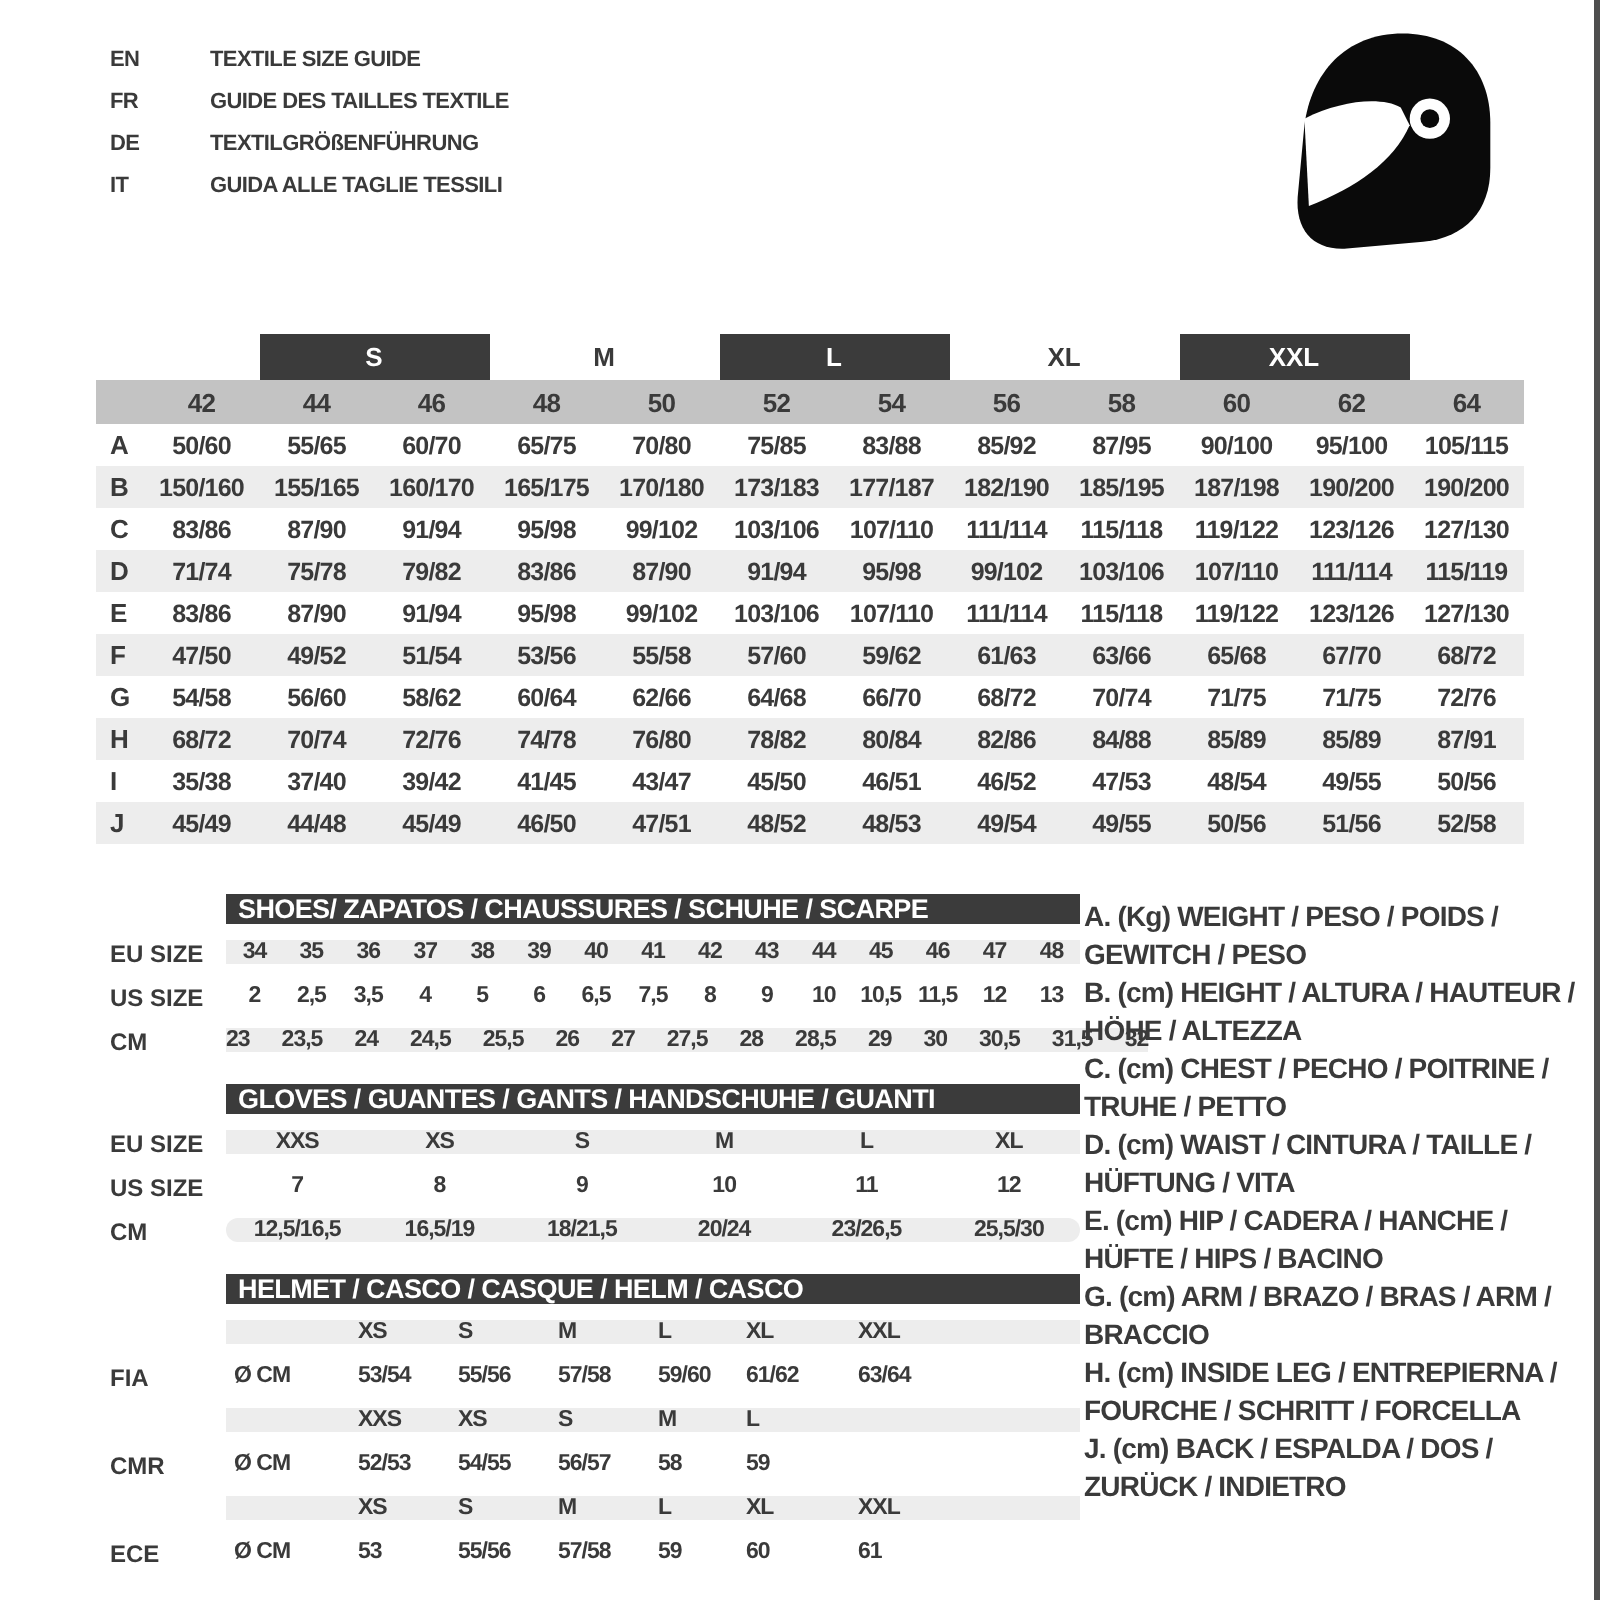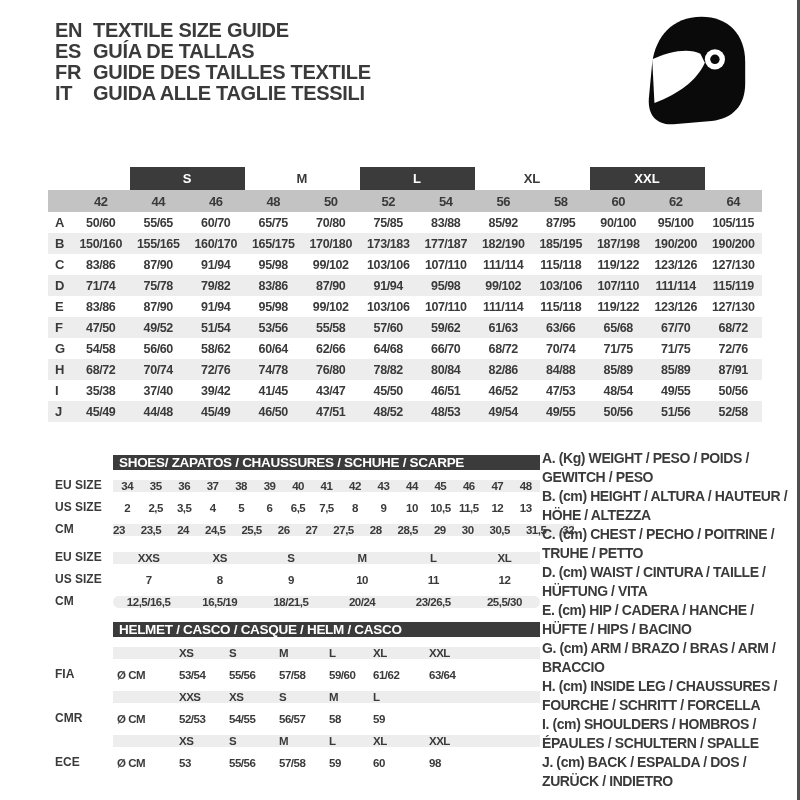--- a/index.html
+++ b/index.html
@@ -7,21 +7,21 @@
   body {
     background:#fff;
     font-family:"Liberation Sans", sans-serif;
     color:var(--text,#3a3a3a);
     overflow:hidden;
   }
   .page { position:relative; width:800px; height:800px; background:#fff; border-right:3px solid #4e4e4e; }
 
   
   .langs { position:absolute; top:20px; left:55px; list-style:none; }
-  .langs li { display:flex; font-size:20px; font-weight:bold; line-height:21px; letter-spacing:-0.3px; }
+  .langs li { display:flex; font-size:11px; font-weight:bold; line-height:21px; letter-spacing:-0.3px;gap:12px; }
   .langs .code { width:38px; flex:0 0 38px; }
   .helmet-svg { position:absolute; top:12px; right:44px; width:112px; height:126px; }
 
   
   .size-table { position:absolute; top:167px; left:48px; width:714px; }
   .grid { display:grid; grid-template-columns:24px repeat(12,1fr); }
   .tabs-row { height:23px; }
   .tab { grid-row:1; display:flex; align-items:center; justify-content:center;
          font-size:13px; font-weight:bold; }
   .tab.filled { background:var(--dark-bar,#3b3b3b); color:#fff; }
@@ -29,21 +29,21 @@
   .data-row { height:21px; align-items:center; }
   #sizeRows .data-row:nth-child(even) { background:var(--stripe-gray,#ededed); }
   .row-label { font-size:13px; font-weight:bold; padding-left:7px; }
   .cell { text-align:center; font-size:12.5px; font-weight:bold; letter-spacing:-0.4px; white-space:nowrap; }
   .cols-row .cell { font-size:13px; }
 
   
   .lower { position:absolute; top:447px; left:55px; right:8px; display:flex; align-items:flex-start; }
   .lower-left { width:485px; flex:0 0 485px; }
   .sub-table { margin-bottom:6px; }
-  .sub-row { display:flex; height:22px; align-items:flex-end; }
+  .sub-row { display:flex; height:22px; align-items:flex-start; }
   .sub-row.title-row { height:23px; }
   .sub-label { width:58px; flex:0 0 58px; font-size:12px; font-weight:bold; display:flex; align-items:center; }
   .title-bar { width:427px; background:var(--dark-bar,#3b3b3b); color:#fff; display:flex; align-items:center;
                padding-left:6px; font-size:13.5px; font-weight:bold; letter-spacing:-0.3px; white-space:nowrap; }
   .sub-area { width:488px; display:grid; align-items:center; }
   .sub-area.shaded { background:var(--stripe-gray,#ededed); }
   .cell.small { font-size:11.5px; letter-spacing:-0.5px; }
   .helmet-grid { grid-template-columns:62px 50px 50px 50px 44px 56px 1fr; }
   .cell.left { text-align:left; padding-left:4px; }
 
@@ -55,26 +55,26 @@
 <body>
 
 <div class="page">
 
   <ul class="langs">
       <li>
         <span class="code">EN</span>
         <span>TEXTILE SIZE GUIDE</span>
       </li>
       <li>
-        <span class="code">ES</span>
-        <span>GUÍA DE TALLAS</span>
+        <span class="code">FR</span>
+        <span>GUIDE DES TAILLES TEXTILE</span>
       </li>
       <li>
-        <span class="code">FR</span>
-        <span>GUIDE DES TAILLES TEXTILE</span>
+        <span class="code">DE</span>
+        <span>TEXTILGRÖßENFÜHRUNG</span>
       </li>
       <li>
         <span class="code">IT</span>
         <span>GUIDA ALLE TAGLIE TESSILI</span>
       </li>
     </ul>
 
   <svg class="helmet-svg" viewBox="0 0 100 112" aria-hidden="true">
     <path d="M54 4 C28 4 13 22 10 45 L7 77 C6 92 14 101 29 100 L63 97 C82 95 93 83 93 64 L93 44 C93 20 78 4 54 4 Z" fill="#0a0a0a"></path>
     <path d="M10 42 C26 34 44 32 53 37 L57 45 C50 61 33 73 12 81 Z" fill="#ffffff"></path>
@@ -321,20 +321,24 @@
               <div class="cell small">28,5</div>
               <div class="cell small">29</div>
               <div class="cell small">30</div>
               <div class="cell small">30,5</div>
               <div class="cell small">31,5</div>
               <div class="cell small">32</div>
             </div>
           </div>
         </div>
       <div class="sub-table" id="glovesTable">
+          <div class="sub-row title-row">
+            <div class="sub-label"></div>
+            <div class="title-bar">GLOVES / GUANTES / GANTS / HANDSCHUHE / GUANTI</div>
+          </div>
           <div class="sub-row">
             <div class="sub-label">EU SIZE</div>
             <div class="sub-area shaded" style="grid-template-columns: repeat(6, 1fr);">
               <div class="cell small">XXS</div>
               <div class="cell small">XS</div>
               <div class="cell small">S</div>
               <div class="cell small">M</div>
               <div class="cell small">L</div>
               <div class="cell small">XL</div>
             </div>
@@ -429,31 +433,30 @@
           </div>
           <div class="sub-row">
             <div class="sub-label">ECE</div>
             <div class="sub-area helmet-grid">
               <div class="cell small left">Ø CM</div>
               <div class="cell small left">53</div>
               <div class="cell small left">55/56</div>
               <div class="cell small left">57/58</div>
               <div class="cell small left">59</div>
               <div class="cell small left">60</div>
-              <div class="cell small left">98</div>
+              <div class="cell small left">61</div>
             </div>
           </div>
         </div>
     </div>
     <div class="legend" id="legend">
         <div class="legend-line">A. (Kg) WEIGHT / PESO / POIDS / GEWITCH / PESO</div>
         <div class="legend-line">B. (cm) HEIGHT / ALTURA / HAUTEUR / HÖHE / ALTEZZA</div>
         <div class="legend-line">C. (cm) CHEST / PECHO / POITRINE / TRUHE / PETTO</div>
         <div class="legend-line">D. (cm) WAIST / CINTURA / TAILLE / HÜFTUNG / VITA</div>
         <div class="legend-line">E. (cm) HIP / CADERA / HANCHE / HÜFTE / HIPS / BACINO</div>
         <div class="legend-line">G. (cm) ARM / BRAZO / BRAS / ARM / BRACCIO</div>
-        <div class="legend-line">H. (cm) INSIDE LEG / CHAUSSURES / FOURCHE / SCHRITT / FORCELLA</div>
-        <div class="legend-line">I. (cm) SHOULDERS / HOMBROS / ÉPAULES / SCHULTERN / SPALLE</div>
+        <div class="legend-line">H. (cm) INSIDE LEG / ENTREPIERNA / FOURCHE / SCHRITT / FORCELLA</div>
         <div class="legend-line">J. (cm) BACK / ESPALDA / DOS / ZURÜCK / INDIETRO</div>
       </div>
   </section>
 
 </div>
 
 </body></html>

